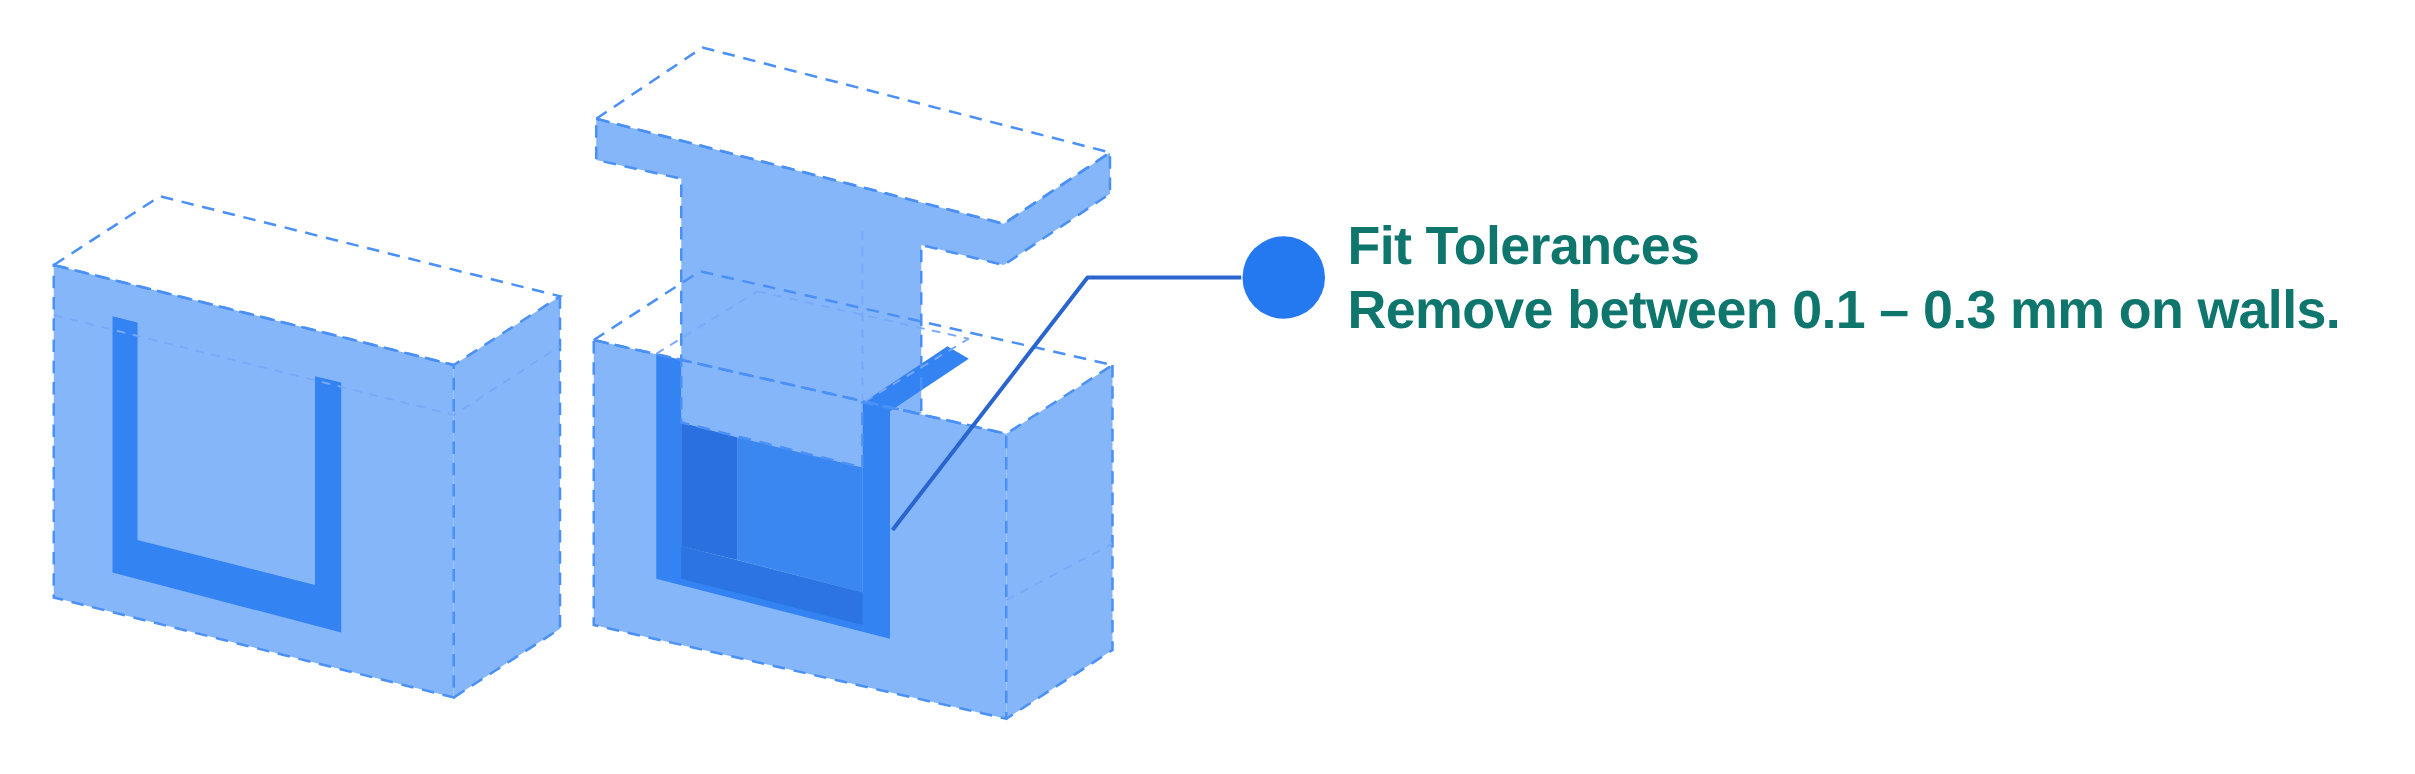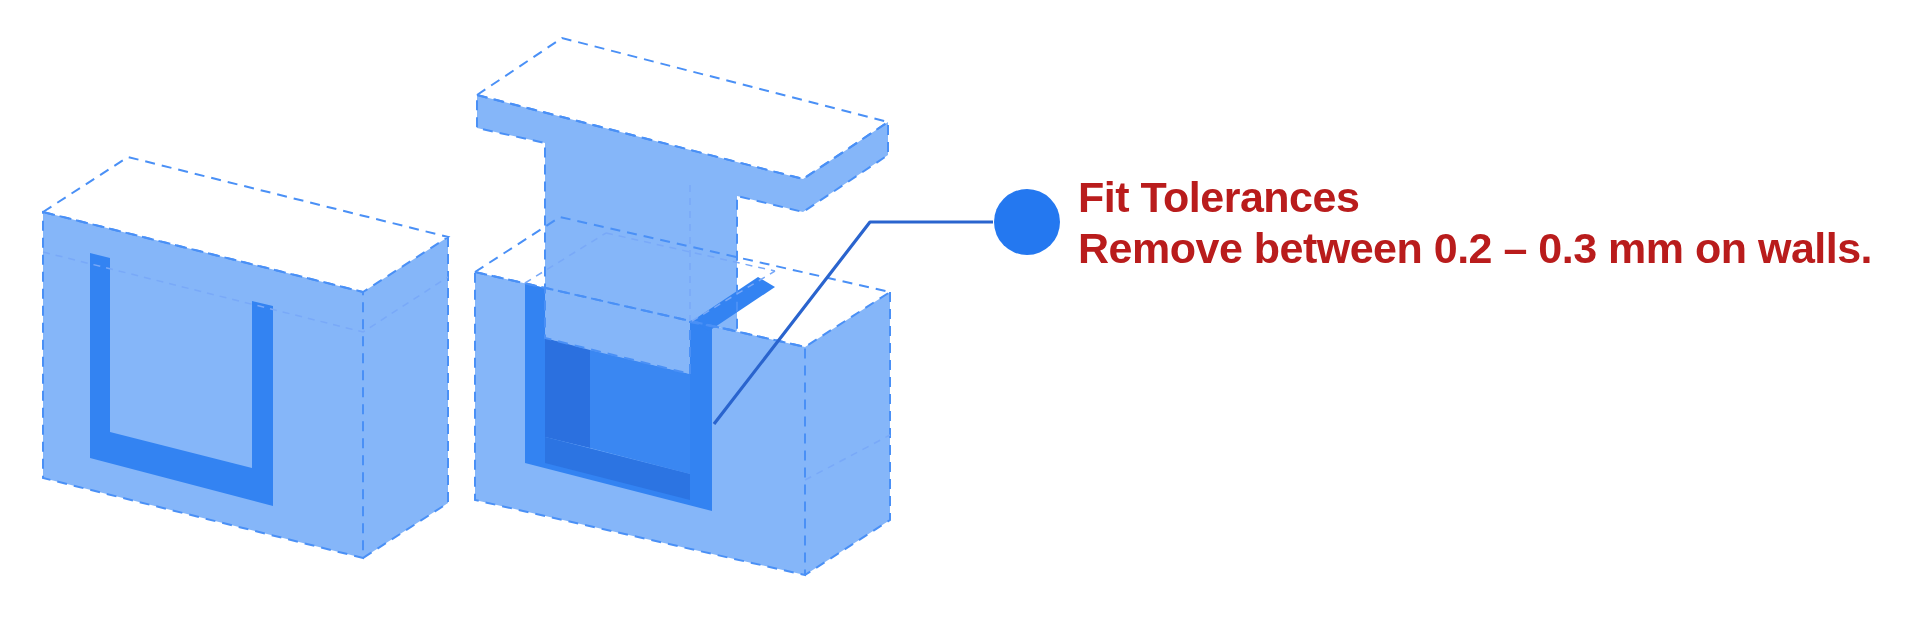--- a/index.html
+++ b/index.html
@@ -11,21 +11,21 @@
     font-family:"Liberation Sans", sans-serif;
   }
   #diagram-svg{position:absolute;left:0;top:0;}
   .annotation{
     position:absolute;
     left:1078px;top:172px;
     font-size:43px;
     font-weight:bold;
     line-height:51px;
     letter-spacing:-0.5px;
-    color:#b91c1c;
+    color:#0f766e;
     white-space:nowrap;
   }
 </style>
 </head>
 <body>
 
 <div id="stage">
 
   <svg id="diagram-svg" width="1932" height="619" viewBox="0 0 1932 619">
 
@@ -69,16 +69,16 @@
     </g>
 
     <g>
       <polyline points="714,424 870,222 993,222" fill="none" stroke-width="3.2" stroke-linejoin="round" stroke="#2A64CE"></polyline>
       <circle cx="1027" cy="222" r="33" fill="#2478F0"></circle>
     </g>
   </svg>
 
   <div class="annotation">
     <div>Fit Tolerances</div>
-    <div>Remove between 0.2 – 0.3 mm on walls.</div>
+    <div>Remove between 0.1 – 0.3 mm on walls.</div>
   </div>
 
 </div>
 
 </body></html>

